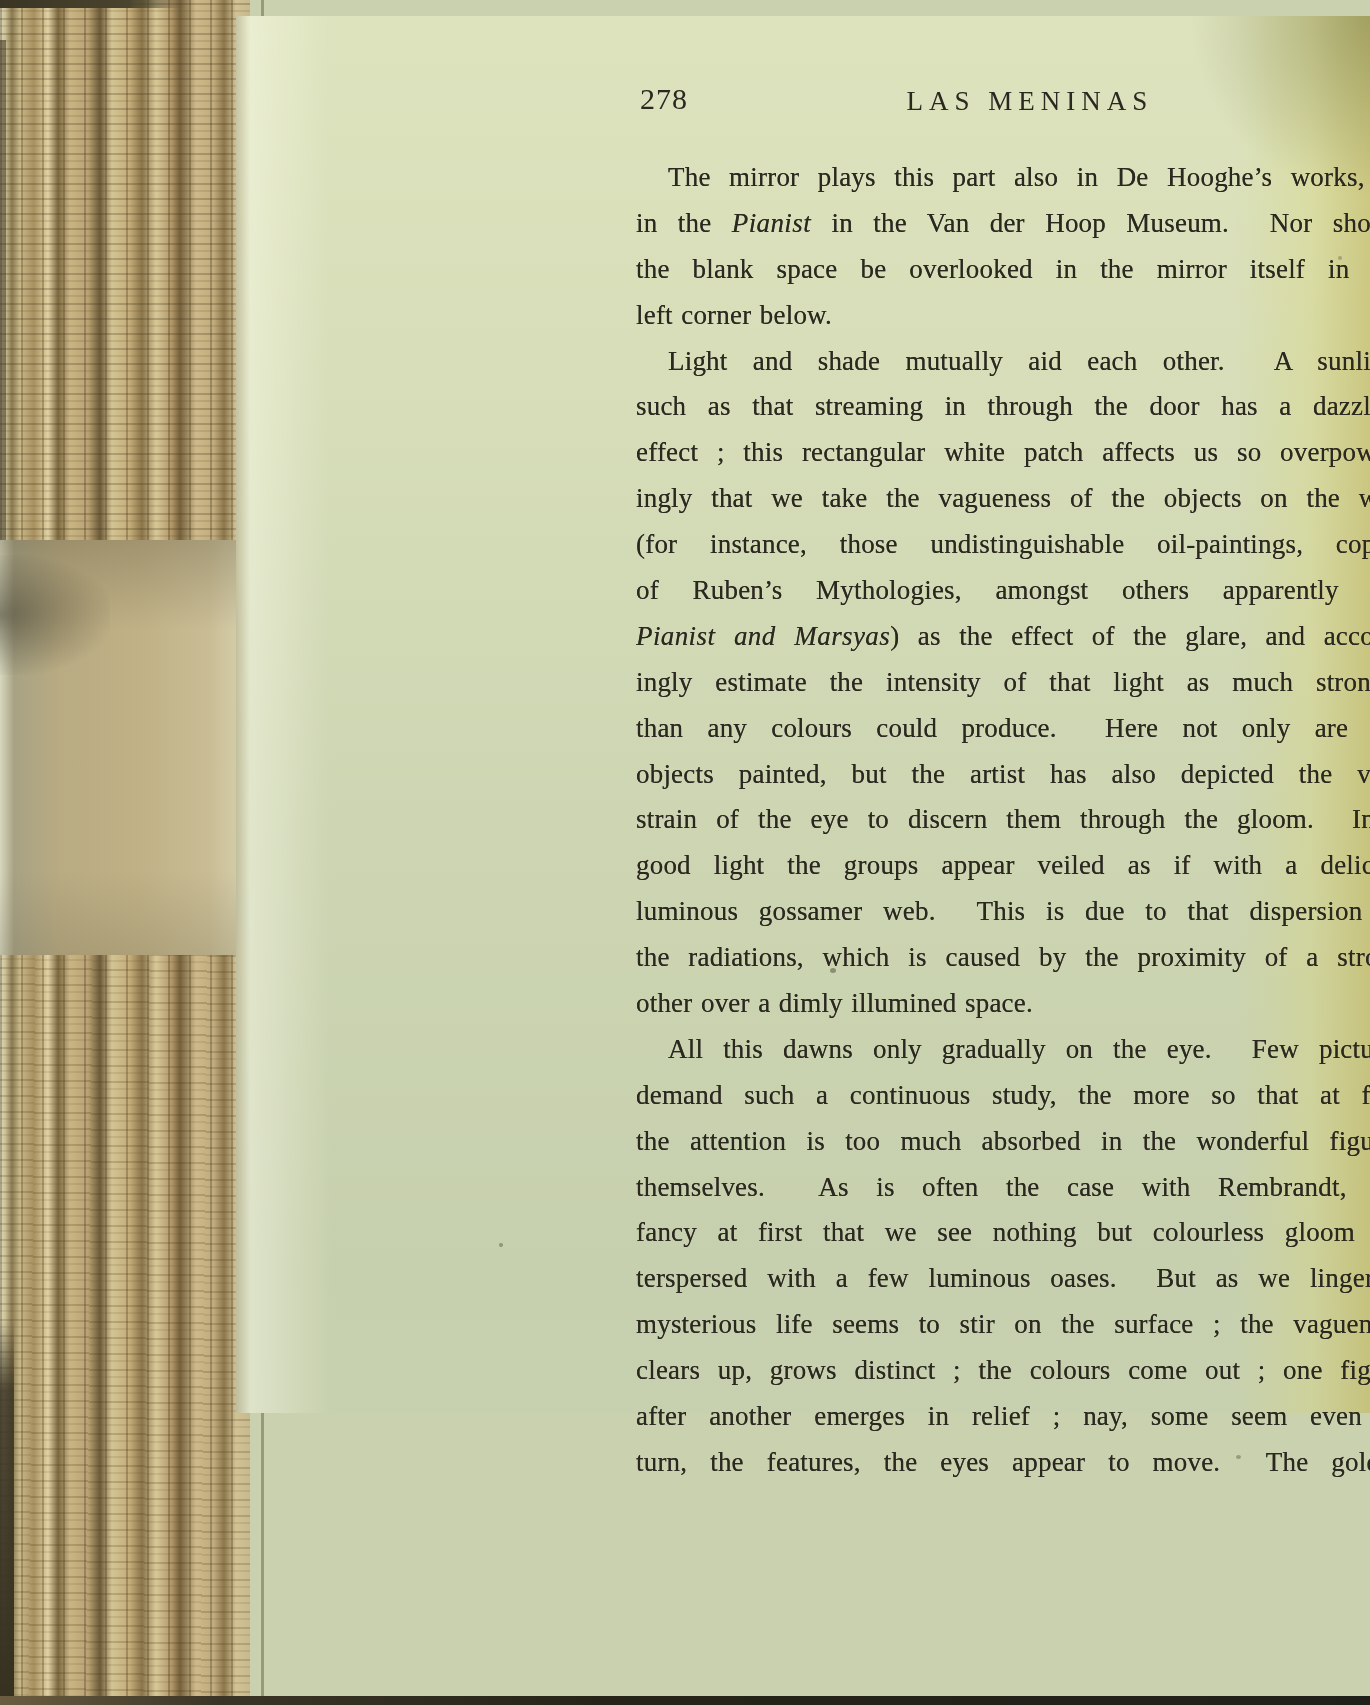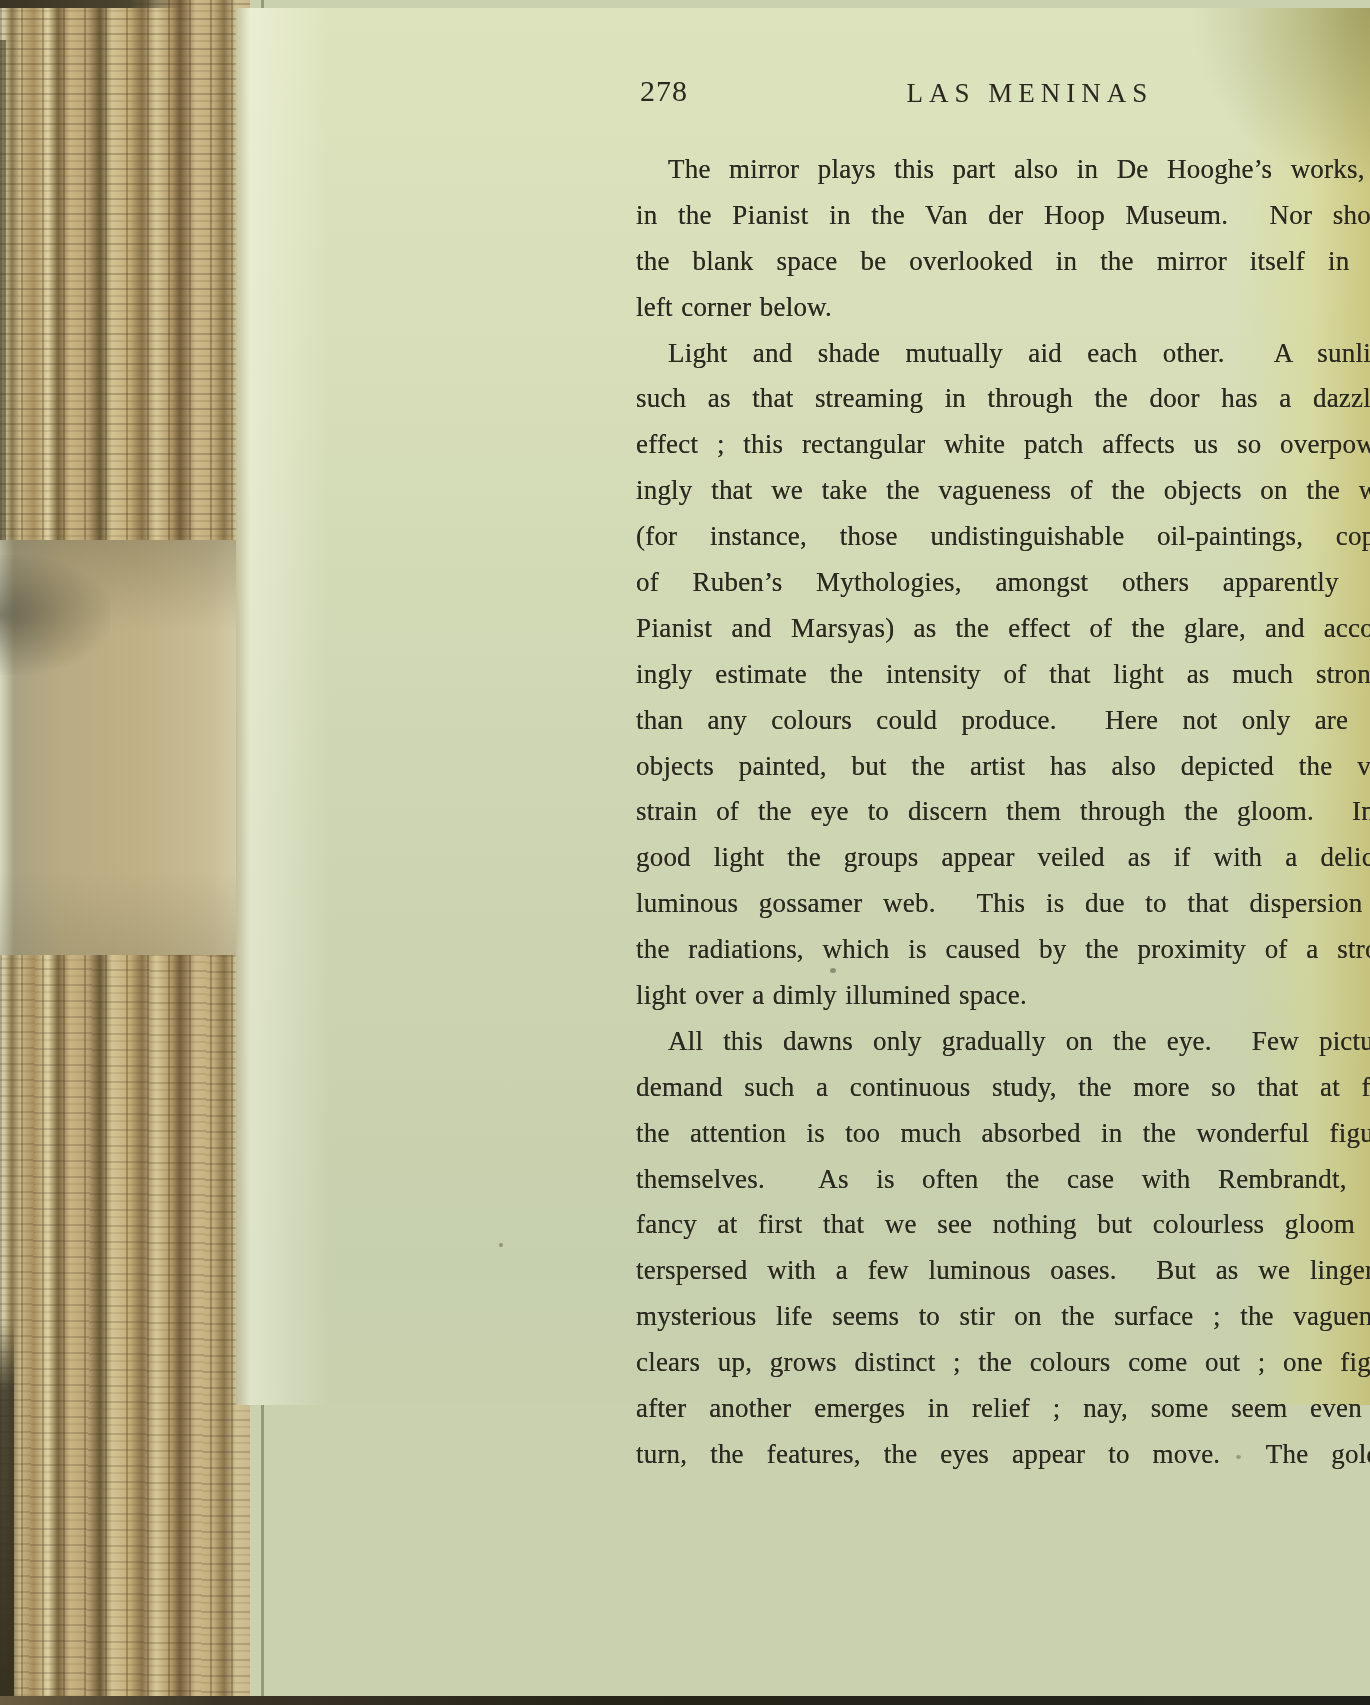--- a/index.html
+++ b/index.html
@@ -63,21 +63,21 @@
     position:absolute;left:0;top:0;width:185px;height:8px;
     background:linear-gradient(90deg,#3a3524,#4a442e 70%,rgba(74,68,46,0));
   }
   .bottom-dark-strip{
     position:absolute;left:0;top:1696px;width:1370px;height:9px;
     background:linear-gradient(90deg,#6b5d40 0,#3a3426 220px,#262418 600px,#20201a 100%);
   }
 
   
   .page{
-    position:absolute;left:236px;top:8px;width:1134px;height:1397px;
+    position:absolute;left:236px;top:16px;width:1134px;height:1397px;
     background:
       radial-gradient(circle at 1134px 0px, rgba(110,110,55,.45), rgba(0,0,0,0) 180px),
       linear-gradient(90deg, rgba(140,125,80,.38) 0, rgba(140,125,80,0) 14px),
       linear-gradient(90deg, rgba(255,255,240,.40) 16px, rgba(255,255,240,0) 95px),
       linear-gradient(90deg, rgba(0,0,0,0) 1000px, rgba(216,212,120,.35) 1075px, rgba(196,184,92,.60) 1134px),
       linear-gradient(180deg,#dde3bd 0,#d6ddb8 400px,#cdd5b2 800px,#c7d0ae 1250px,#c9d1ae 1705px);
   }
 
   
   .print{position:absolute;left:400px;top:0;width:770px;color:#2b2820;}
@@ -98,21 +98,21 @@
     text-shadow:0 0 .5px rgba(43,40,32,.75);
   }
   .line{
     text-align:justify;
     text-align-last:justify;
     height:45.9px;overflow:hidden;
     white-space:normal;
   }
   .line.last{text-align-last:left;}
   .line.indent{text-indent:32px;}
-  .it{letter-spacing:.4px;}
+  .it{font-style:italic;letter-spacing:.4px;}
 
   
   .speck{position:absolute;border-radius:50%;background:#3a3a2c;}
   .speck.s1{left:830px;top:968px;width:6px;height:5px;opacity:.45;}
   .speck.s2{left:499px;top:1243px;width:4px;height:4px;opacity:.40;}
   .speck.s3{left:1236px;top:1455px;width:5px;height:4px;opacity:.35;}
   .speck.s4{left:1338px;top:256px;width:4px;height:4px;opacity:.30;}
 </style>
 </head>
 <body>
@@ -146,21 +146,21 @@
           <div class="line"><span>(for instance, those undistinguishable oil-paintings, copies</span></div>
           <div class="line"><span>of Ruben’s Mythologies, amongst others apparently the</span></div>
           <div class="line"><span class="it">Pianist and Marsyas</span><span>) as the effect of the glare, and accord-</span></div>
           <div class="line"><span>ingly estimate the intensity of that light as much stronger</span></div>
           <div class="line"><span>than any colours could produce.&nbsp; Here not only are the</span></div>
           <div class="line"><span>objects painted, but the artist has also depicted the very</span></div>
           <div class="line"><span>strain of the eye to discern them through the gloom.&nbsp; In a</span></div>
           <div class="line"><span>good light the groups appear veiled as if with a delicate</span></div>
           <div class="line"><span>luminous gossamer web.&nbsp; This is due to that dispersion of</span></div>
           <div class="line"><span>the radiations, which is caused by the proximity of a strong</span></div>
-          <div class="line last"><span>light over a dimly illumined space.</span></div>
+          <div class="line last"><span>other over a dimly illumined space.</span></div>
           <div class="line indent"><span>All this dawns only gradually on the eye.&nbsp; Few pictures</span></div>
           <div class="line"><span>demand such a continuous study, the more so that at first</span></div>
           <div class="line"><span>the attention is too much absorbed in the wonderful figures</span></div>
           <div class="line"><span>themselves.&nbsp; As is often the case with Rembrandt, we</span></div>
           <div class="line"><span>fancy at first that we see nothing but colourless gloom in-</span></div>
           <div class="line"><span>terspersed with a few luminous oases.&nbsp; But as we linger a</span></div>
           <div class="line"><span>mysterious life seems to stir on the surface&nbsp;; the vagueness</span></div>
           <div class="line"><span>clears up, grows distinct&nbsp;; the colours come out&nbsp;; one figure</span></div>
           <div class="line"><span>after another emerges in relief&nbsp;; nay, some seem even to</span></div>
           <div class="line"><span>turn, the features, the eyes appear to move.&nbsp; The golden</span></div>

